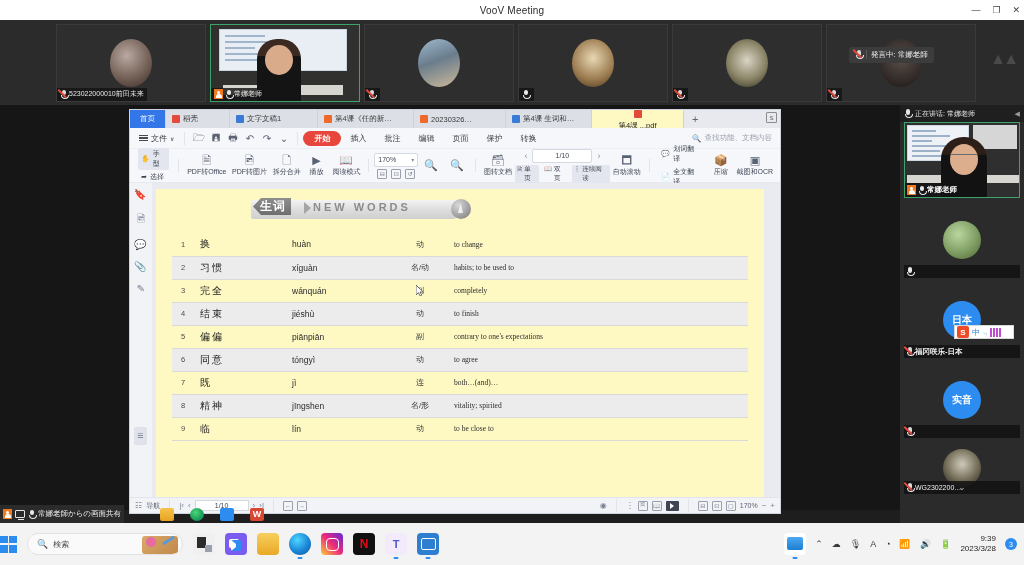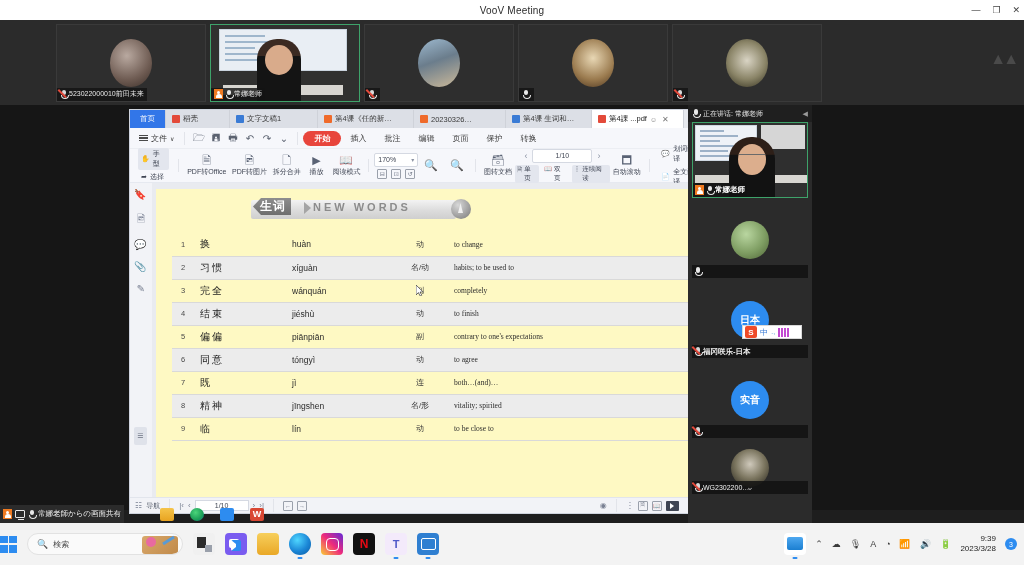--- a/index.html
+++ b/index.html
@@ -2,21 +2,21 @@
 <html><head>
 <meta charset="utf-8">
 <style>
   * { box-sizing: border-box; margin: 0; padding: 0; }
   html, body {
     width: 1024px; height: 565px;
     font-family: "Liberation Sans", "DejaVu Sans", sans-serif;
     overflow: hidden;
     background: #1e1e1e;
   }
-  .app { position: relative; width: 812px; height: 565px; }
+  .app { position: relative; width: 1024px; height: 565px; }
 
   
   .voov-titlebar {
     position: absolute; top: 0; left: 0; width: 1024px; height: 20px;
     background: #ffffff; color: #333;
     display: flex; align-items: center; justify-content: center;
   }
   .voov-title { font-size: 10px; color: #2b2b2b; letter-spacing: .2px; }
   .win-controls {
     position: absolute; right: 4px; top: 0; height: 20px;
@@ -145,21 +145,21 @@
     height: 18px; background: #e7e9ee; display: flex; align-items: flex-end;
     padding-left: 0; position: relative; flex: 0 0 auto;
   }
   .tab {
     height: 18px; display: flex; align-items: center; gap: 3px;
     padding: 0 6px; font-size: 7.5px; color: #3a3a3a;
     background: #dcdfe6; border-right: 1px solid #cfd2d9;
     white-space: nowrap; max-width: 120px; overflow: hidden;
   }
   .tab.home { background: #3276e8; color: #fff; width: 36px; justify-content: center; }
-  .tab.active { background: #ffffff; color: #222; }
+  .tab.active { background: #fef9c3; color: #222; flex-direction: column; }
   .tabicon { width: 8px; height: 8px; border-radius: 1px; flex: 0 0 auto;
              font-size: 6px; color:#fff; display:flex;align-items:center;justify-content:center; }
   .ti-red { background: #e34a3a; }
   .ti-orange { background: #ef6a2a; }
   .ti-blue { background: #3a7bd5; }
   .tab .cls { font-size: 8px; color: #777; margin-left: 2px; }
   .tab .spk { font-size: 7px; color: #888; }
   .tab-add { font-size: 11px; color: #666; padding: 0 8px; line-height: 18px; }
   .tab-right {
     position: absolute; right: 3px; top: 2px;
@@ -597,20 +597,36 @@
     <div class="tile">
       <div class="avatar av5"></div>
       <div class="tile-name">
         <span class="mic muted">
             <i class="slash"></i>
           </span>
         <span class="nm"></span>
       </div>
     </div>
 
+    <div class="tile">
+      <div class="avatar av6"></div>
+      <div class="speaking-tip">
+        <span class="mic muted">
+            <i class="slash"></i>
+          </span>
+        <span class="divider"></span>
+        <span class="txt">発言中: 常娜老師</span>
+      </div>
+      <div class="tile-name">
+        <span class="mic muted">
+            <i class="slash"></i>
+          </span>
+        <span class="nm"></span>
+      </div>
+    </div>
 
     <div class="voov-logo-wm">▲▲</div>
   </div>
 
   <div class="desktop"></div>
 
   <div class="pdf-window">
 
     <div class="tabbar">
       <div class="tab home">

